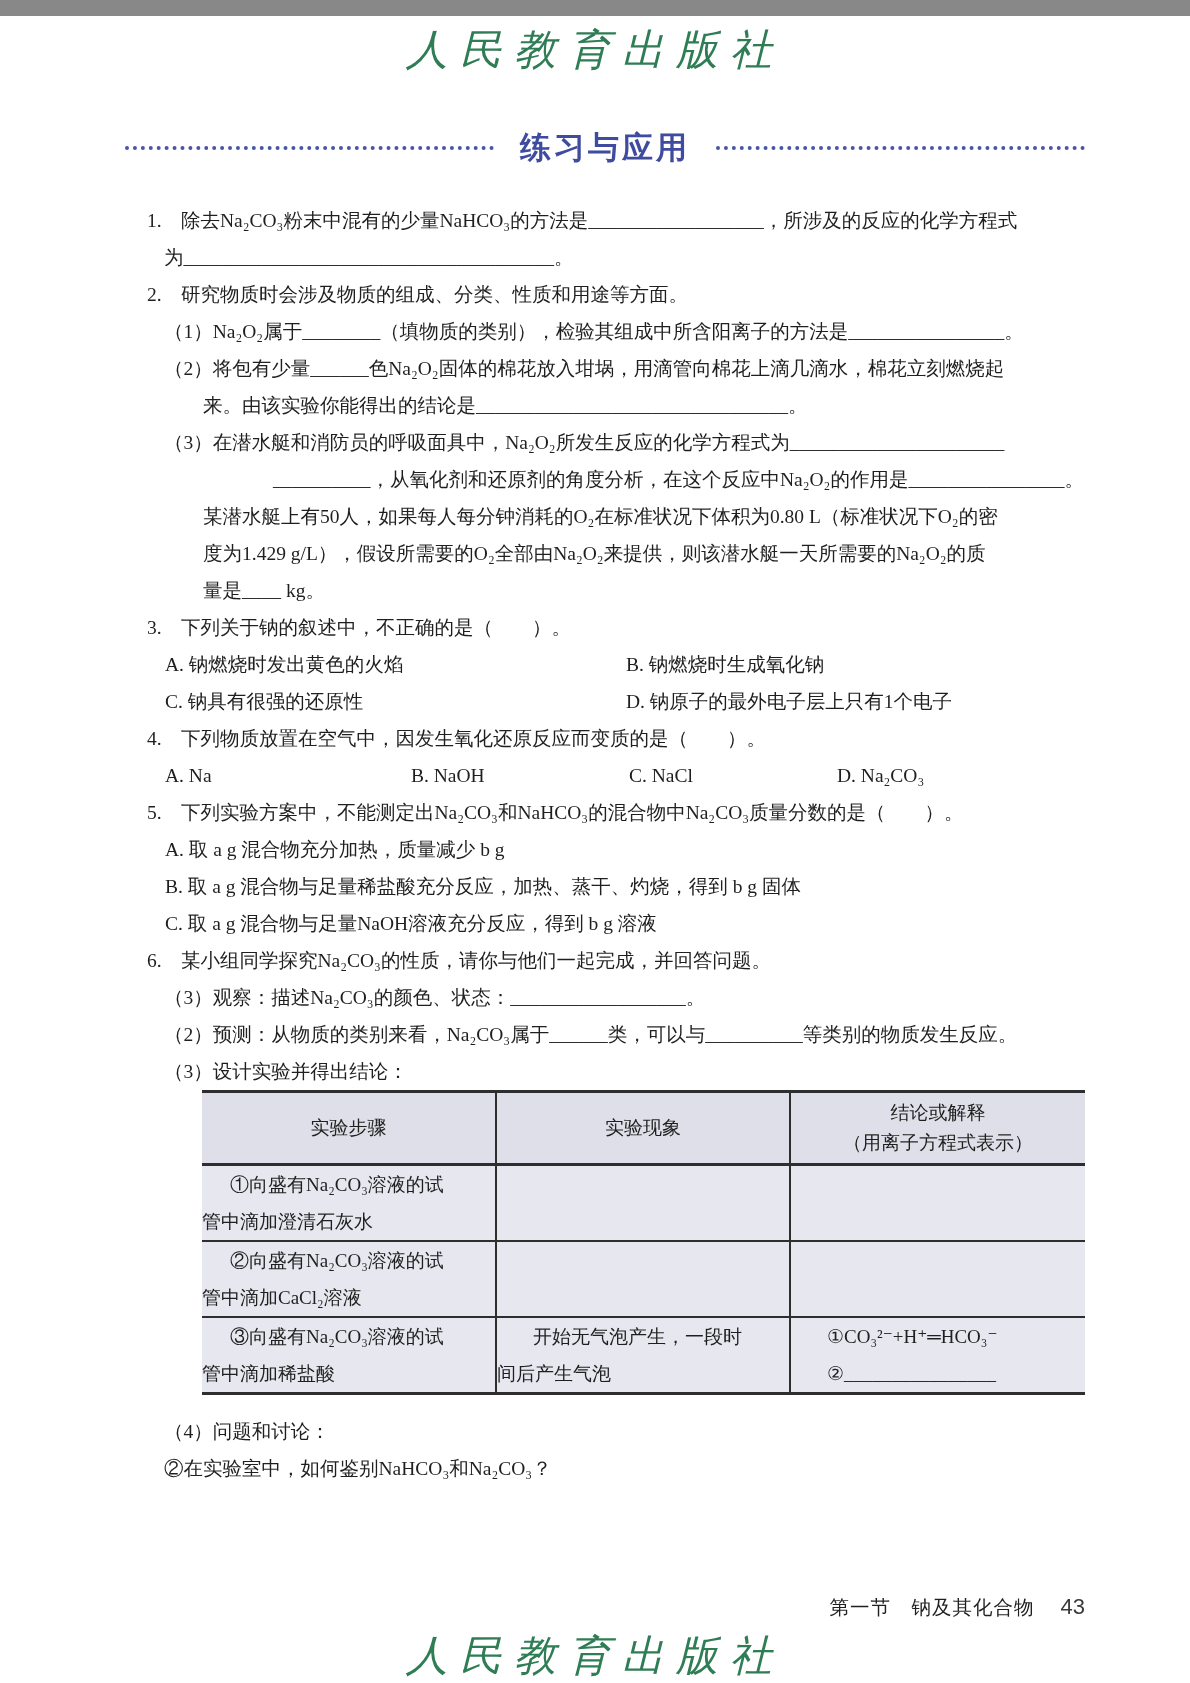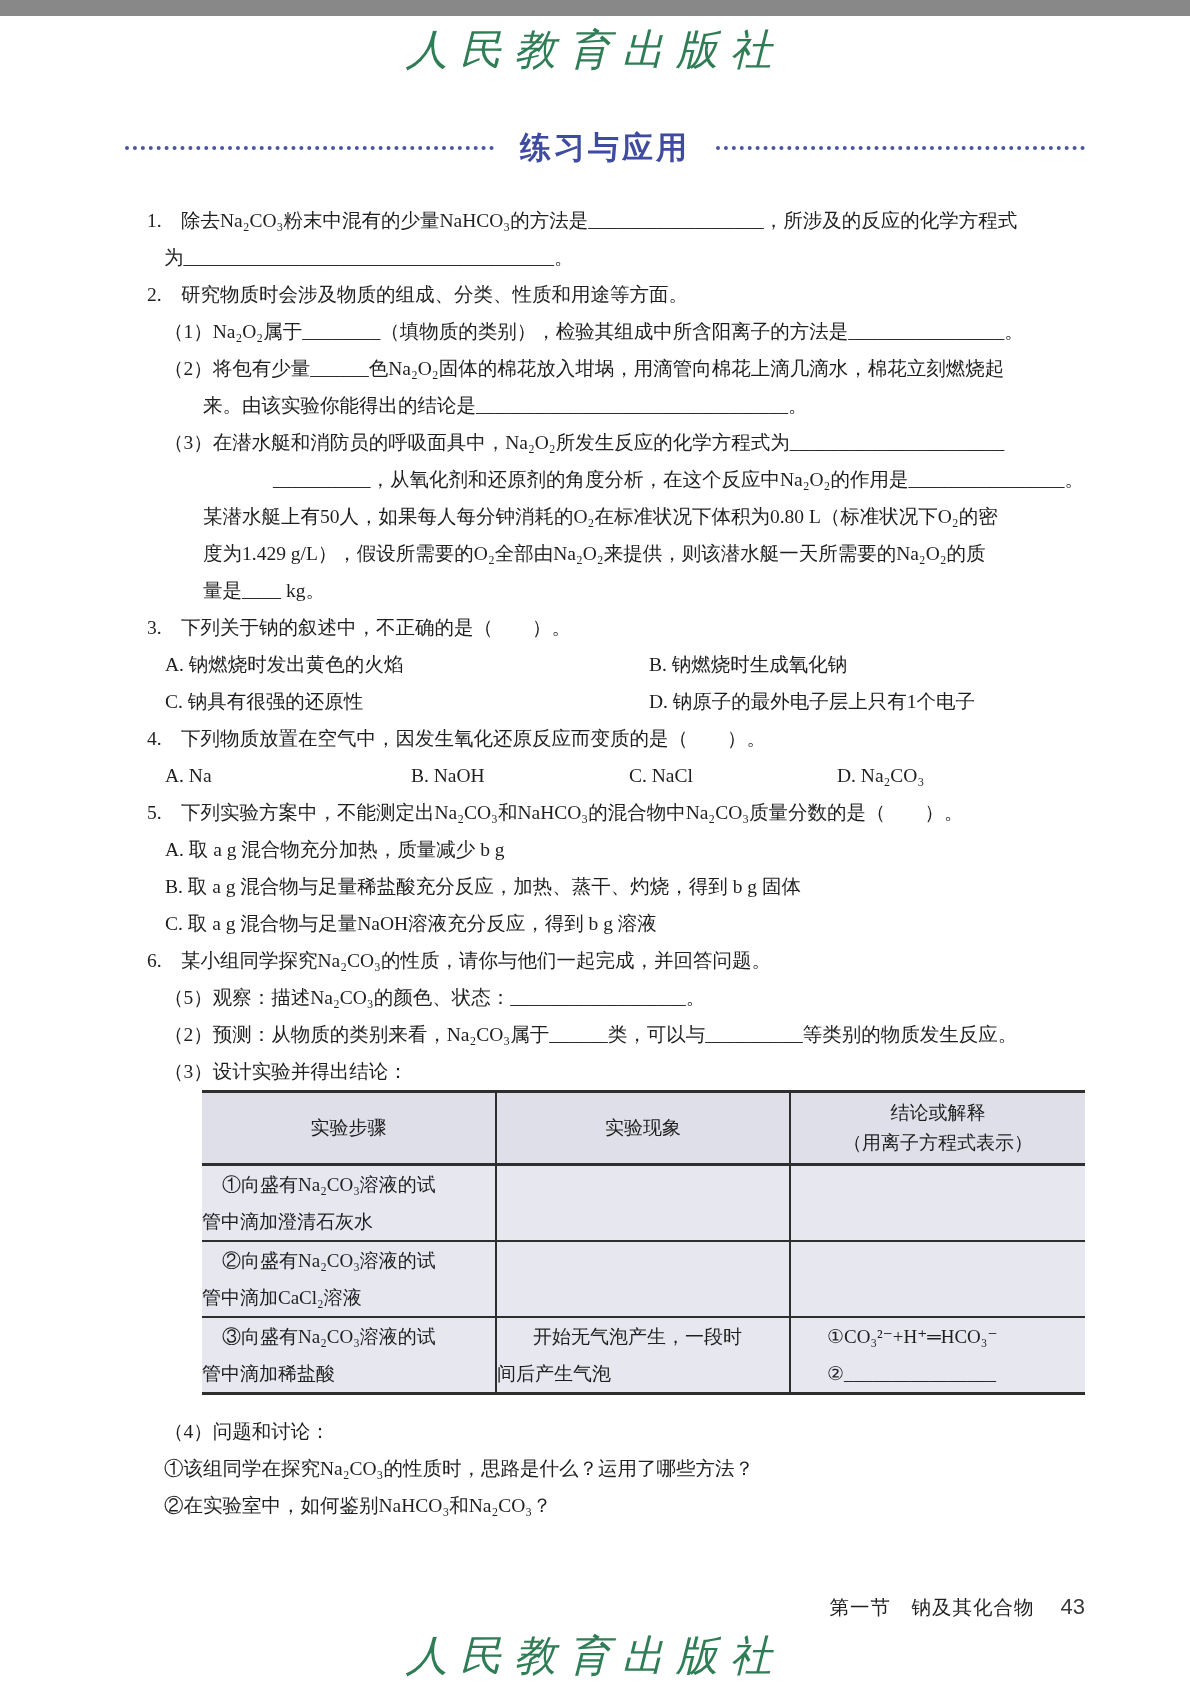--- a/index.html
+++ b/index.html
@@ -47,21 +47,21 @@
   }
   .line{white-space:nowrap;height:37px;line-height:37px;}
   .qnum{display:inline-block;width:34px;padding-left:2px;}
   .ind20{padding-left:20px;}
   .ind39{padding-left:39px;}
   .ind78{padding-left:78px;}
   .ind148{padding-left:148px;}
   .ind40{padding-left:40px;}
   .optrow{position:relative;height:37px;line-height:37px;white-space:nowrap;}
   .optrow span{position:absolute;top:0;}
-  .oA{left:40px;} .oB3{left:524px;}
+  .oA{left:40px;} .oB3{left:501px;}
   .o4A{left:40px;} .o4B{left:286px;} .o4C{left:504px;} .o4D{left:712px;}
   
   table.exp{
     border-collapse:collapse;
     margin-left:77px;
     width:883px;
     table-layout:fixed;
     border-top:3px solid #2e2e2e;
     border-bottom:3px solid #2e2e2e;
     font-size:19px;
@@ -79,21 +79,21 @@
   }
   table.exp td{
     background:#e7e7f0;
     border-bottom:2px solid #2e2e2e;
     height:74px;
     vertical-align:top;
   }
   table.exp tr:last-child td{border-bottom:none;}
   table.exp th + th, table.exp td + td{border-left:2px solid #2e2e2e;}
   .cl{height:37px;line-height:37px;white-space:nowrap;padding-left:0;}
-  .cl.first{padding-left:20px;}
+  .cl.first{padding-left:28px;}
   .cl.ph-first{padding-left:36px;}
   .cl.conc{padding-left:36px;}
   .disc{margin-top:18px;}
   
   .footer{
     position:absolute;top:1578px;right:105px;
     white-space:nowrap;
     font-size:19.5px;
   }
   .footer .chapter{letter-spacing:1px;}
@@ -148,21 +148,21 @@
       <span class="o4C">C. NaCl</span>
       <span class="o4D">D. Na₂CO₃</span>
     </div>
 
     <div class="line ind20"><span class="qnum">5.</span><span>下列实验方案中，不能测定出Na₂CO₃和NaHCO₃的混合物中Na₂CO₃质量分数的是（　　）。</span></div>
     <div class="line ind40"><span>A. 取 a g 混合物充分加热，质量减少 b g</span></div>
     <div class="line ind40"><span>B. 取 a g 混合物与足量稀盐酸充分反应，加热、蒸干、灼烧，得到 b g 固体</span></div>
     <div class="line ind40"><span>C. 取 a g 混合物与足量NaOH溶液充分反应，得到 b g 溶液</span></div>
 
     <div class="line ind20"><span class="qnum">6.</span><span>某小组同学探究Na₂CO₃的性质，请你与他们一起完成，并回答问题。</span></div>
-    <div class="line ind39"><span>（5）观察：描述Na₂CO₃的颜色、状态：__________________。</span></div>
+    <div class="line ind39"><span>（3）观察：描述Na₂CO₃的颜色、状态：__________________。</span></div>
     <div class="line ind39"><span>（2）预测：从物质的类别来看，Na₂CO₃属于______类，可以与__________等类别的物质发生反应。</span></div>
     <div class="line ind39"><span>（3）设计实验并得出结论：</span></div>
 
     <table class="exp">
       <colgroup>
           <col style="width:294px">
           <col style="width:294px">
           <col style="width:295px">
         </colgroup>
       <thead>
@@ -207,21 +207,20 @@
           </td>
           <td>
             <div class="cl conc">①CO₃²⁻+H⁺═HCO₃⁻</div>
             <div class="cl conc">②________________</div>
           </td>
         </tr>
       </tbody>
     </table>
 
     <div class="line ind39 disc"><span>（4）问题和讨论：</span></div>
-    <div class="line ind39"><span>①该组同学在探究Na₂CO₃的性质时，思路是什么？运用了哪些方法？</span></div>
     <div class="line ind39"><span>②在实验室中，如何鉴别NaHCO₃和Na₂CO₃？</span></div>
 
   </div>
 
   <div class="footer">
     <span class="chapter">第一节　钠及其化合物</span><span class="pagenum">43</span>
   </div>
 
   <div class="logo logo-bottom">人民教育出版社</div>
 

